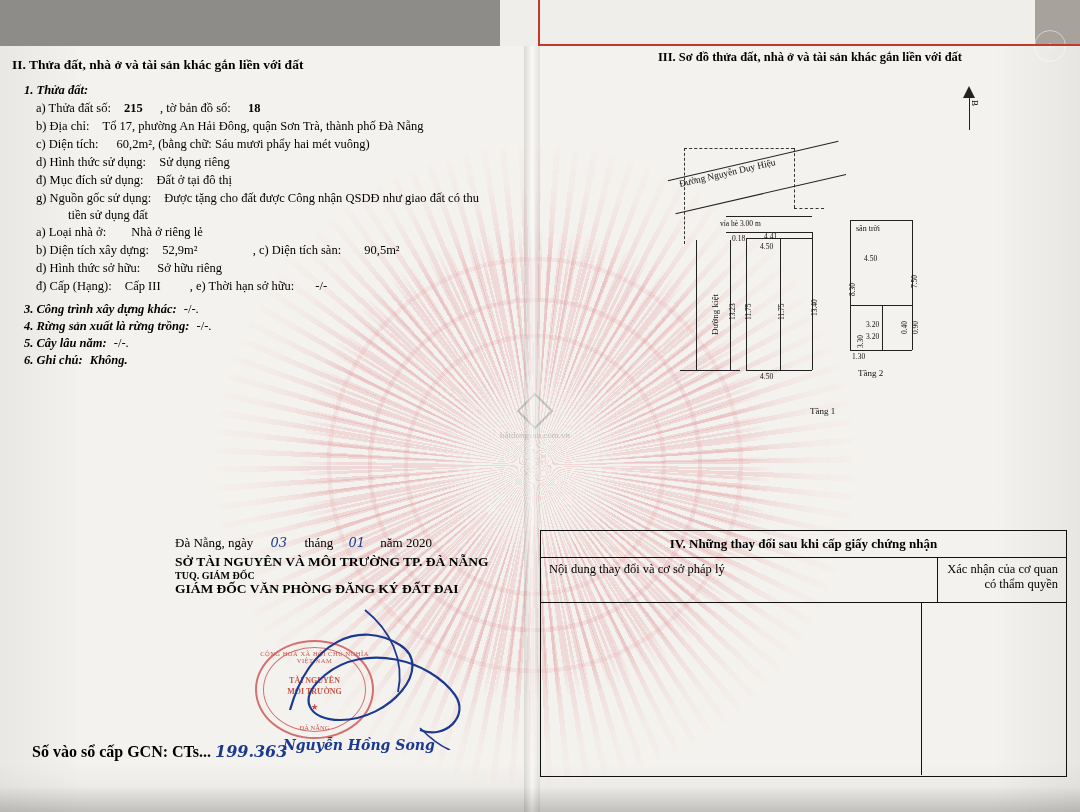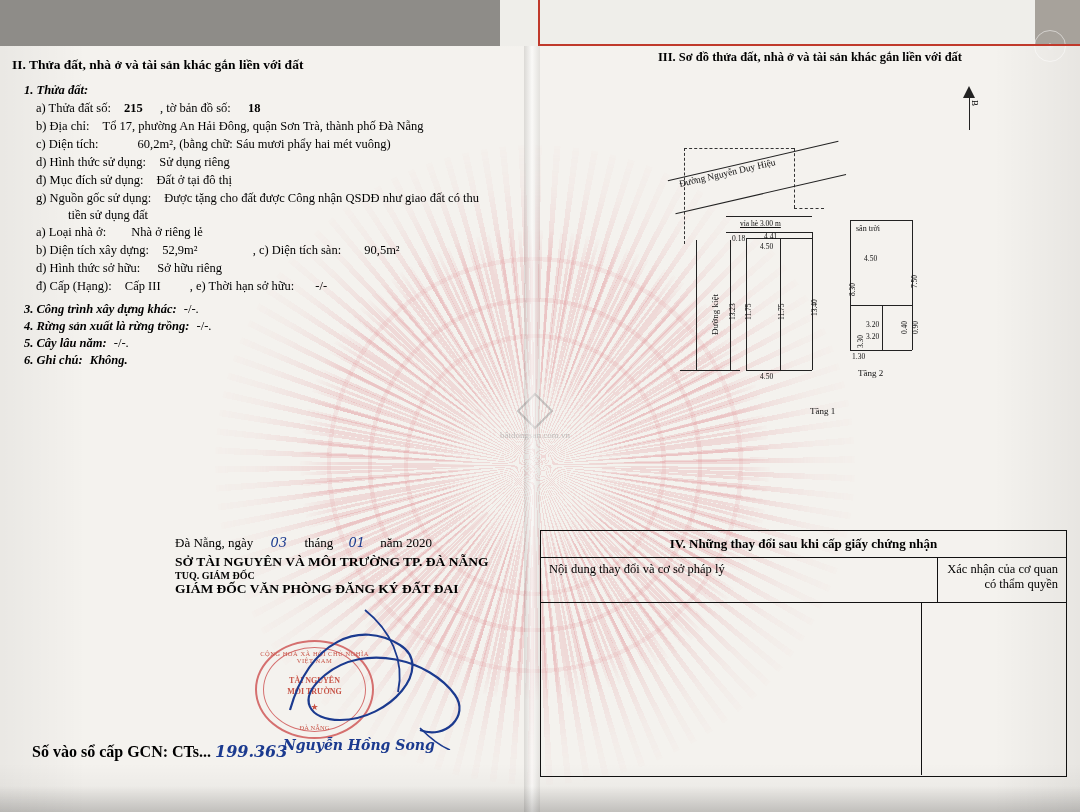--- a/index.html
+++ b/index.html
@@ -200,21 +200,21 @@
       <span style="margin-left:14px"><b class="num">18</b></span>
     </div>
 
     <div class="row indent line-item">
       <span>b) Địa chỉ:</span>
       <span class="val">Tổ 17, phường An Hải Đông, quận Sơn Trà, thành phố Đà Nẵng</span>
     </div>
 
     <div class="row indent line-item">
       <span>c) Diện tích:</span>
-      <span class="val" style="margin-left:36px">60,2m², (bằng chữ: Sáu mươi phẩy hai mét vuông)</span>
+      <span class="val" style="margin-left:15px">60,2m², (bằng chữ: Sáu mươi phẩy hai mét vuông)</span>
     </div>
 
     <div class="row indent line-item">
       <span>d) Hình thức sử dụng:</span>
       <span class="val">Sử dụng riêng</span>
     </div>
 
     <div class="row indent line-item">
       <span>đ) Mục đích sử dụng:</span>
       <span class="val">Đất ở tại đô thị</span>
@@ -287,21 +287,21 @@
     <div class="vline-dash" style="left:134px;top:28px;height:60px;"></div>
     <div class="hline-dash" style="left:134px;top:88px;width:30px;"></div>
 
     <div style="position:absolute;left:10px;top:40px;width:175px;height:40px;transform:rotate(-13deg);">
       <div class="hline" style="left:0;top:0;width:175px;"></div>
       <div class="hline" style="left:0;top:34px;width:175px;"></div>
     </div>
     <div class="lbl-rot" style="left:18px;top:48px;transform:rotate(-13deg);">Đường Nguyễn Duy Hiệu</div>
 
     <div class="hline" style="left:66px;top:96px;width:86px;"></div>
-    <div class="lbl-s" style="left:80px;top:99px;text-decoration:underline;">vỉa hè 3.00 m</div>
+    <div class="lbl-s" style="left:60px;top:99px;">vỉa hè 3.00 m</div>
     <div class="hline" style="left:66px;top:112px;width:86px;"></div>
 
     <div class="vline" style="left:86px;top:118px;height:132px;"></div>
     <div class="vline" style="left:152px;top:112px;height:138px;"></div>
     <div class="hline" style="left:86px;top:250px;width:66px;"></div>
     <div class="hline" style="left:86px;top:118px;width:66px;"></div>
     <div class="vline" style="left:120px;top:118px;height:132px;"></div>
 
     <div class="lbl-s" style="left:72px;top:114px;">0.18</div>
     <div class="lbl-s" style="left:104px;top:112px;">4.41</div>

